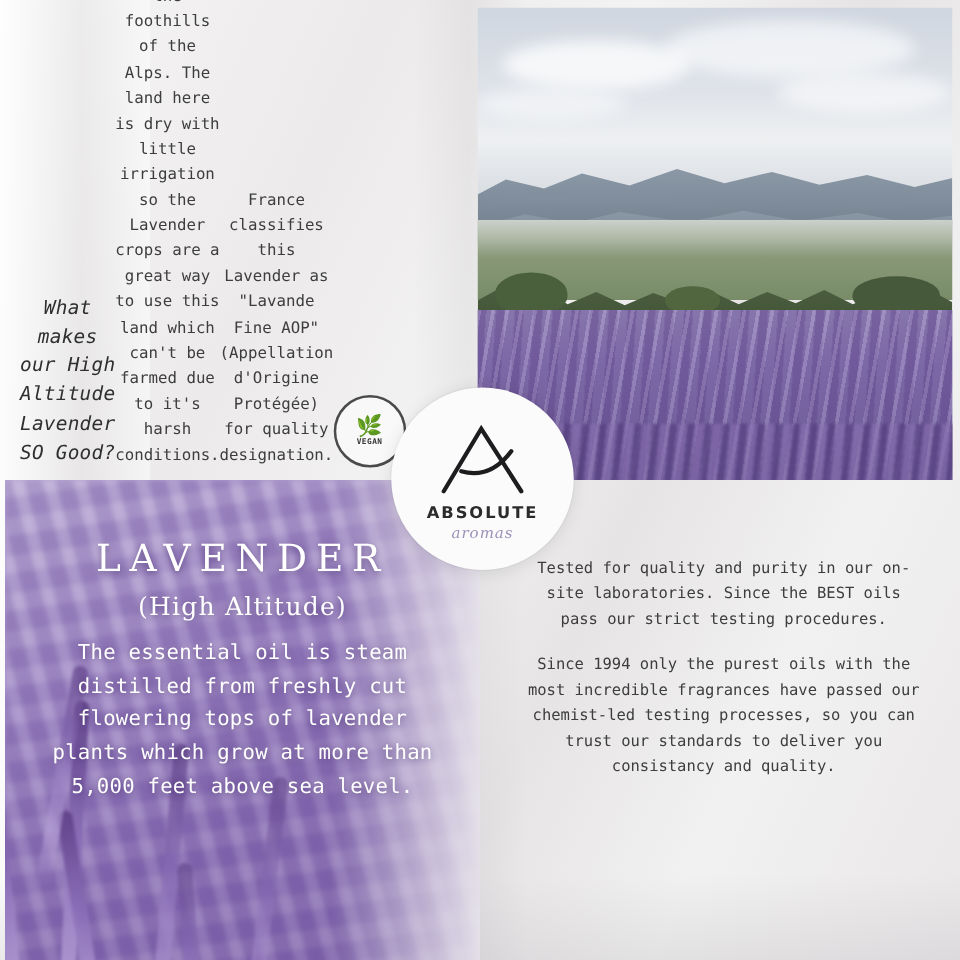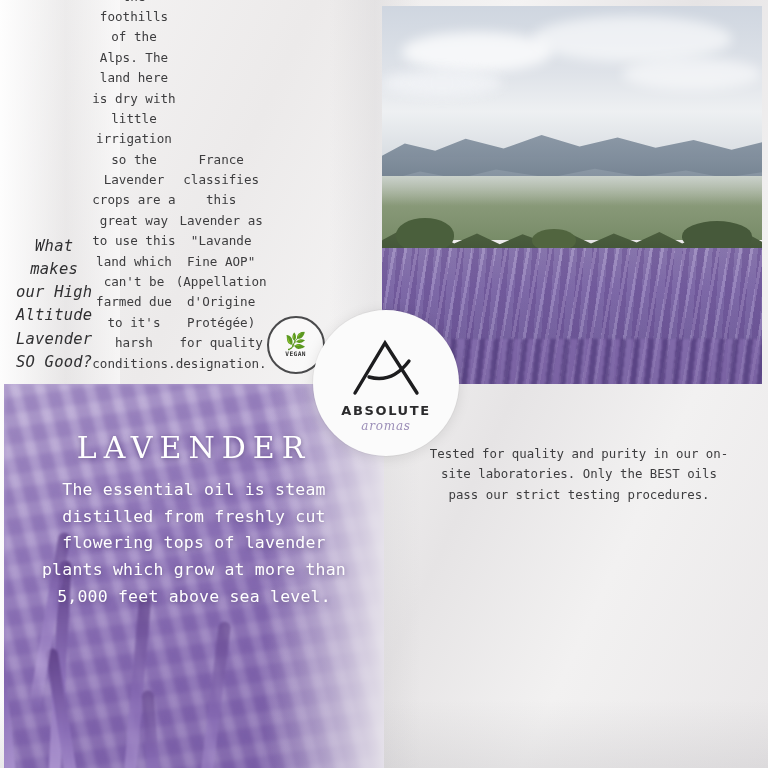--- a/index.html
+++ b/index.html
@@ -224,26 +224,28 @@
     <div class="stalk" style="left:40px;bottom:-30px;height:300px;transform:rotate(3deg);"></div>
     <div class="stalk" style="left:74px;bottom:-26px;height:210px;transform:rotate(-9deg);"></div>
     <div class="stalk" style="left:112px;bottom:-34px;height:270px;transform:rotate(5deg);opacity:.7;"></div>
     <div class="stalk" style="left:150px;bottom:-40px;height:180px;transform:rotate(-4deg);opacity:.6;"></div>
     <div class="stalk" style="left:186px;bottom:-30px;height:240px;transform:rotate(7deg);opacity:.55;"></div>
     <div class="stalk" style="left:24px;bottom:120px;height:180px;transform:rotate(10deg);opacity:.65;"></div>
     <div class="bl-fade"></div>
 
     <div class="bl-text">
       <div class="lav-title">LAVENDER</div>
+      <div class="lav-sub">(High Altitude)</div>
       <div class="lav-body">The essential oil is steam distilled from freshly cut flowering tops of lavender plants which grow at more than 5,000 feet above sea level.</div>
     </div>
   </div>
 
   <div class="panel-br">
-    <div class="pq-p">Tested for quality and purity in our on-site laboratories. Only the BEST oils pass our strict testing procedures.</div>
+    <div class="pq-p">Tested for quality and purity in our on-site laboratories. Since the BEST oils pass our strict testing procedures.</div>
+    <div class="pq-p2">Since 1994 only the purest oils with the most incredible fragrances have passed our chemist-led testing processes, so you can trust our standards to deliver you consistancy and quality.</div>
   </div>
 
   <div class="logo">
     <svg width="74" height="62" viewBox="0 0 74 62" aria-hidden="true">
       <path d="M6 56 L36 6 L68 56" fill="none" stroke="#1d1d1f" stroke-width="3.4" stroke-linecap="round"></path>
       <path d="M20 40 C34 44, 48 40, 60 24" fill="none" stroke="#1d1d1f" stroke-width="3.4" stroke-linecap="round"></path>
     </svg>
     <div class="logo-name">ABSOLUTE</div>
     <div class="logo-sub">aromas</div>
   </div>

